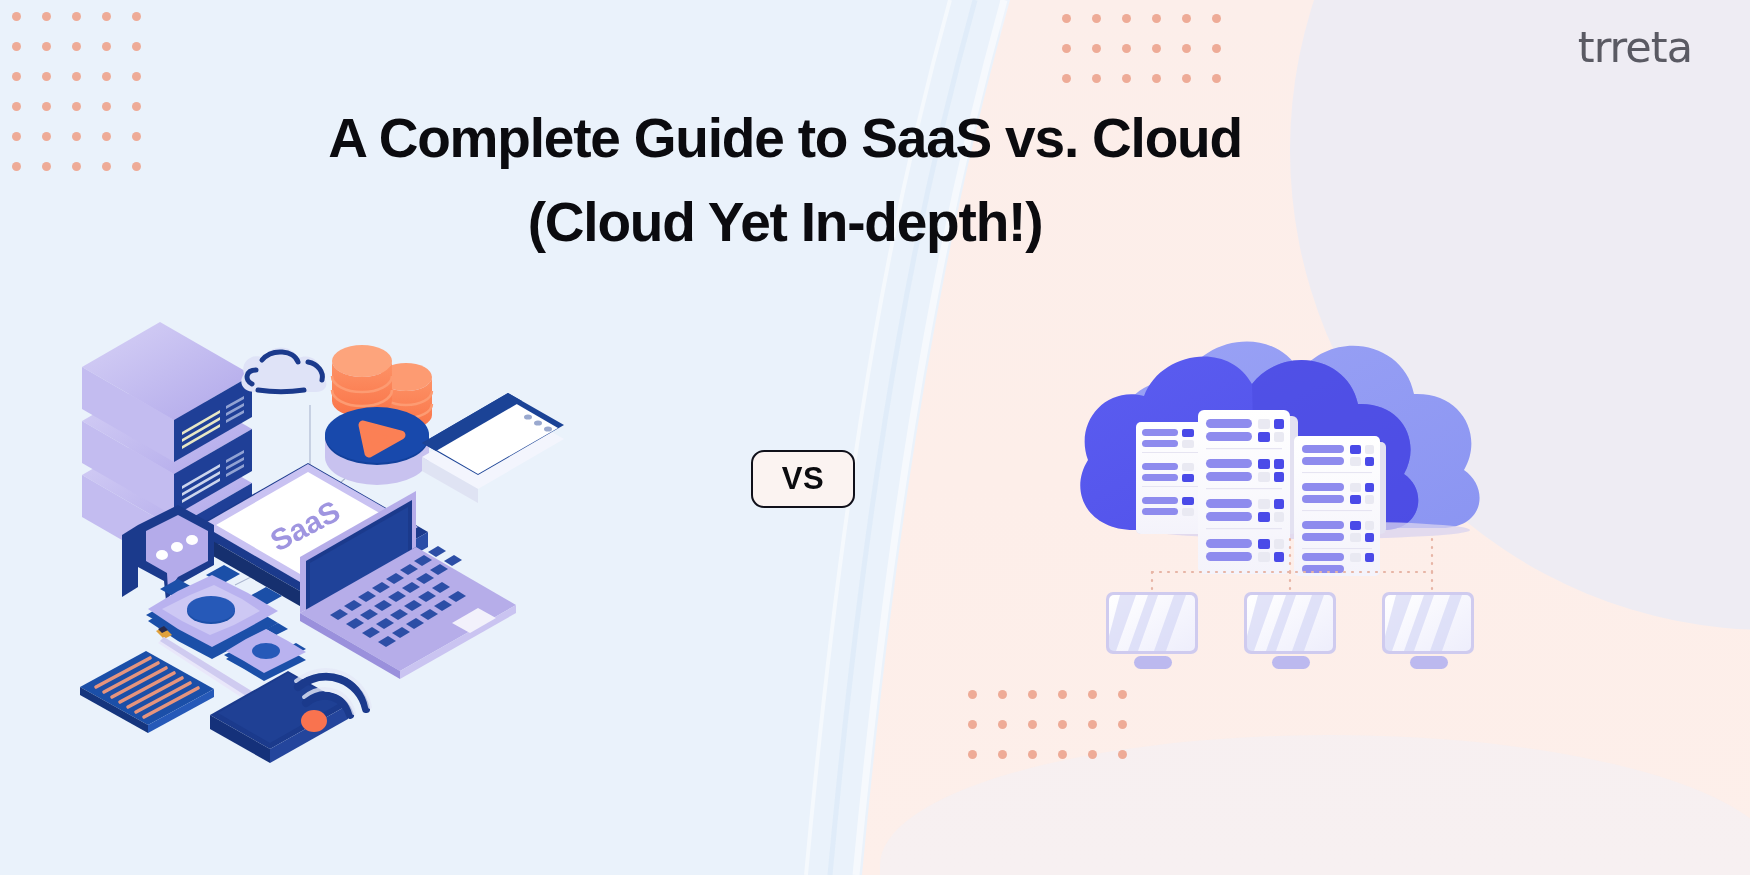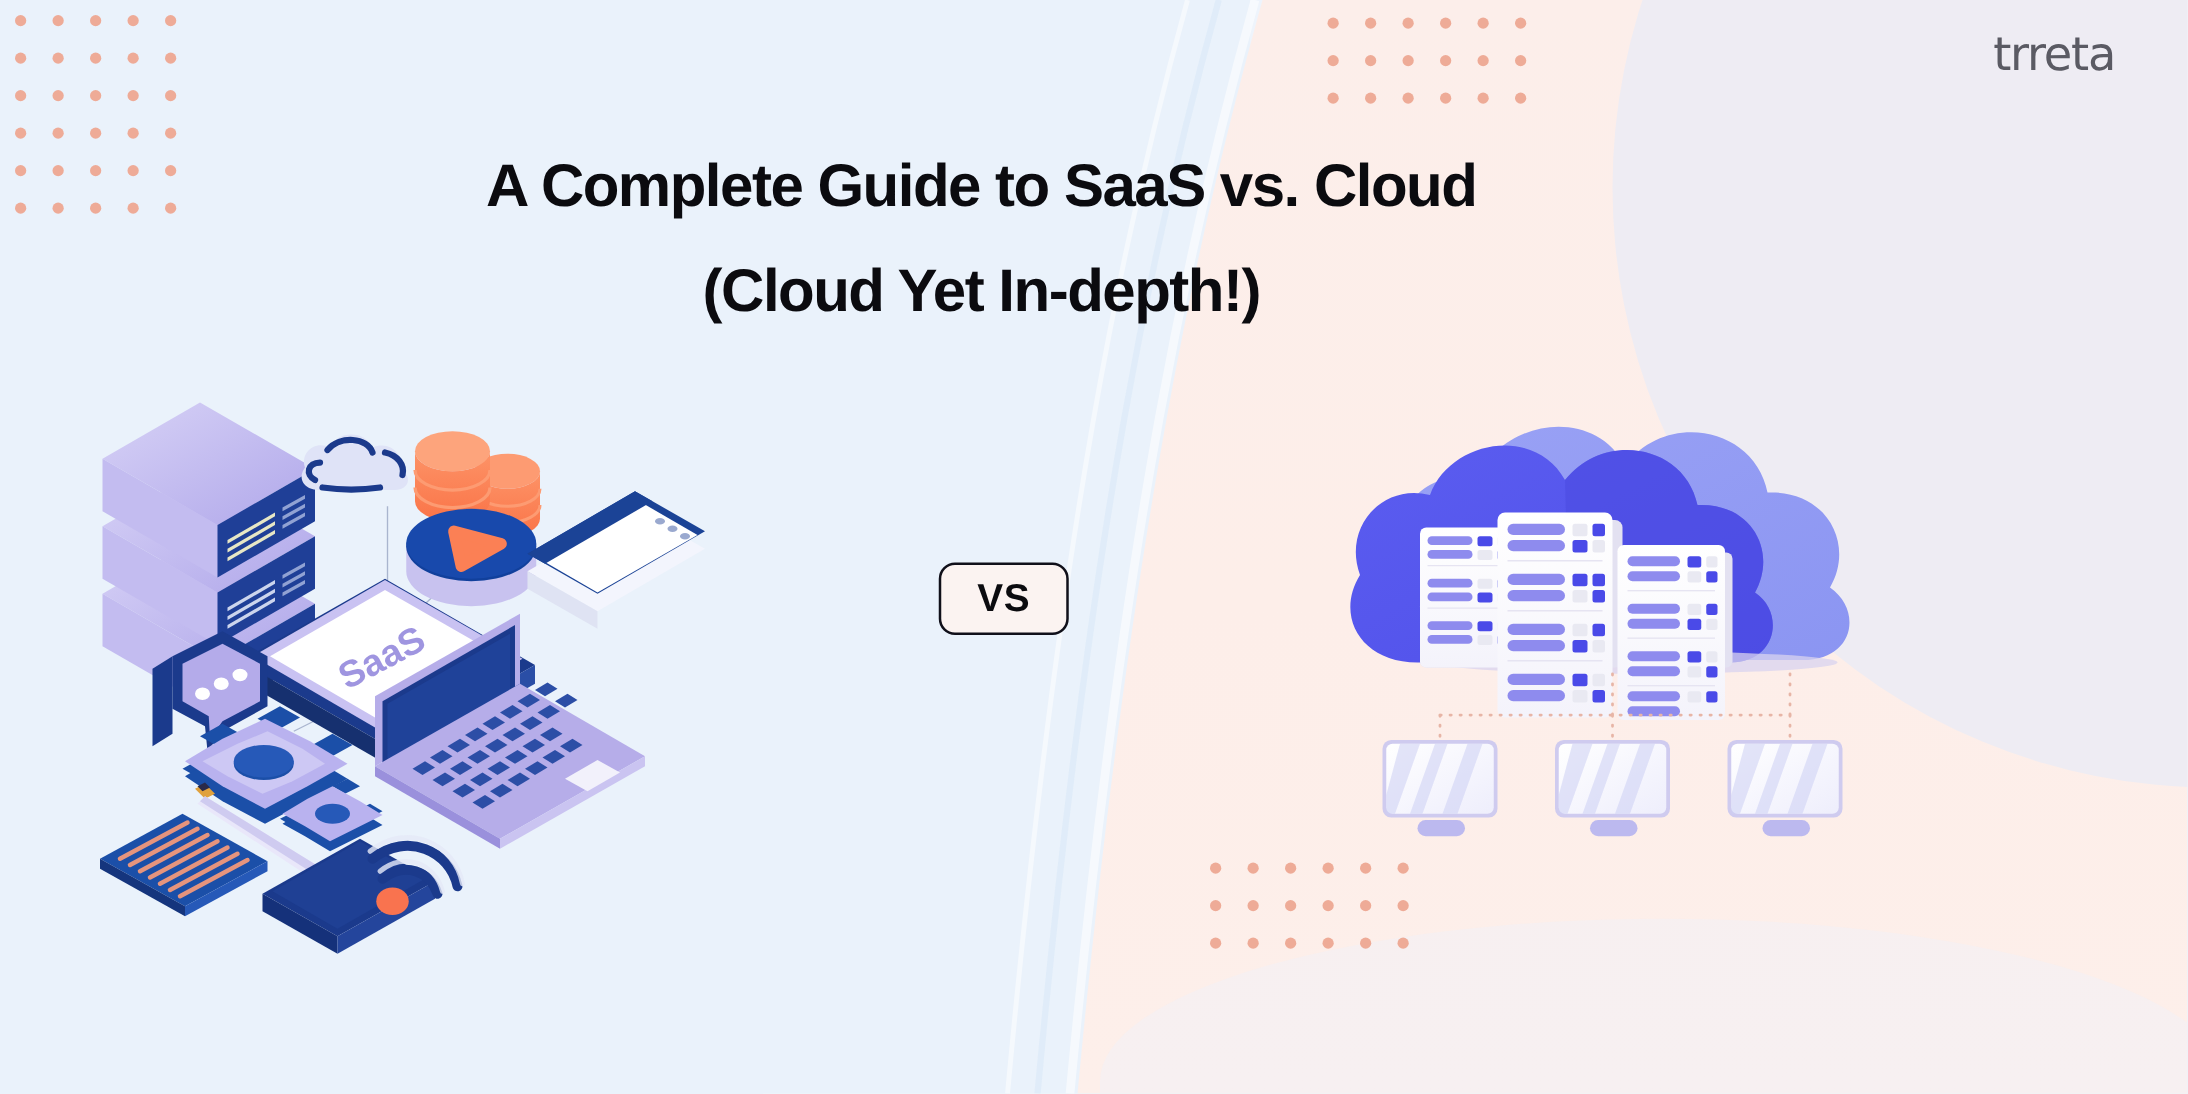--- a/index.html
+++ b/index.html
@@ -44,34 +44,34 @@
     position: absolute;
     width: 9px; height: 9px;
     border-radius: 50%;
     background: #eeab97;
     display: block;
   }
 
   
   #logo {
     position: absolute; right: 58px; top: 22px;
-    font-size: 37px;
+    font-size: 43px;
     letter-spacing: -1px;
     color: #5a5a63;
     font-family: "DejaVu Sans", sans-serif;
     font-weight: 400;
   }
 
   
   #headline {
     position: absolute;
-    left: 0; top: 108px; width: 1570px;
+    left: 0; top: 96px; width: 1570px;
     text-align: center;
     color: #0b0b0f;
-    font-size: 48px;
+    font-size: 55px;
     line-height: 84px;
     font-weight: 700;
     letter-spacing: -1.2px;
     font-family: "Liberation Sans", sans-serif;
   }
   #headline .ln { display: block; }
 
   
   #vs-badge {
     position: absolute;

